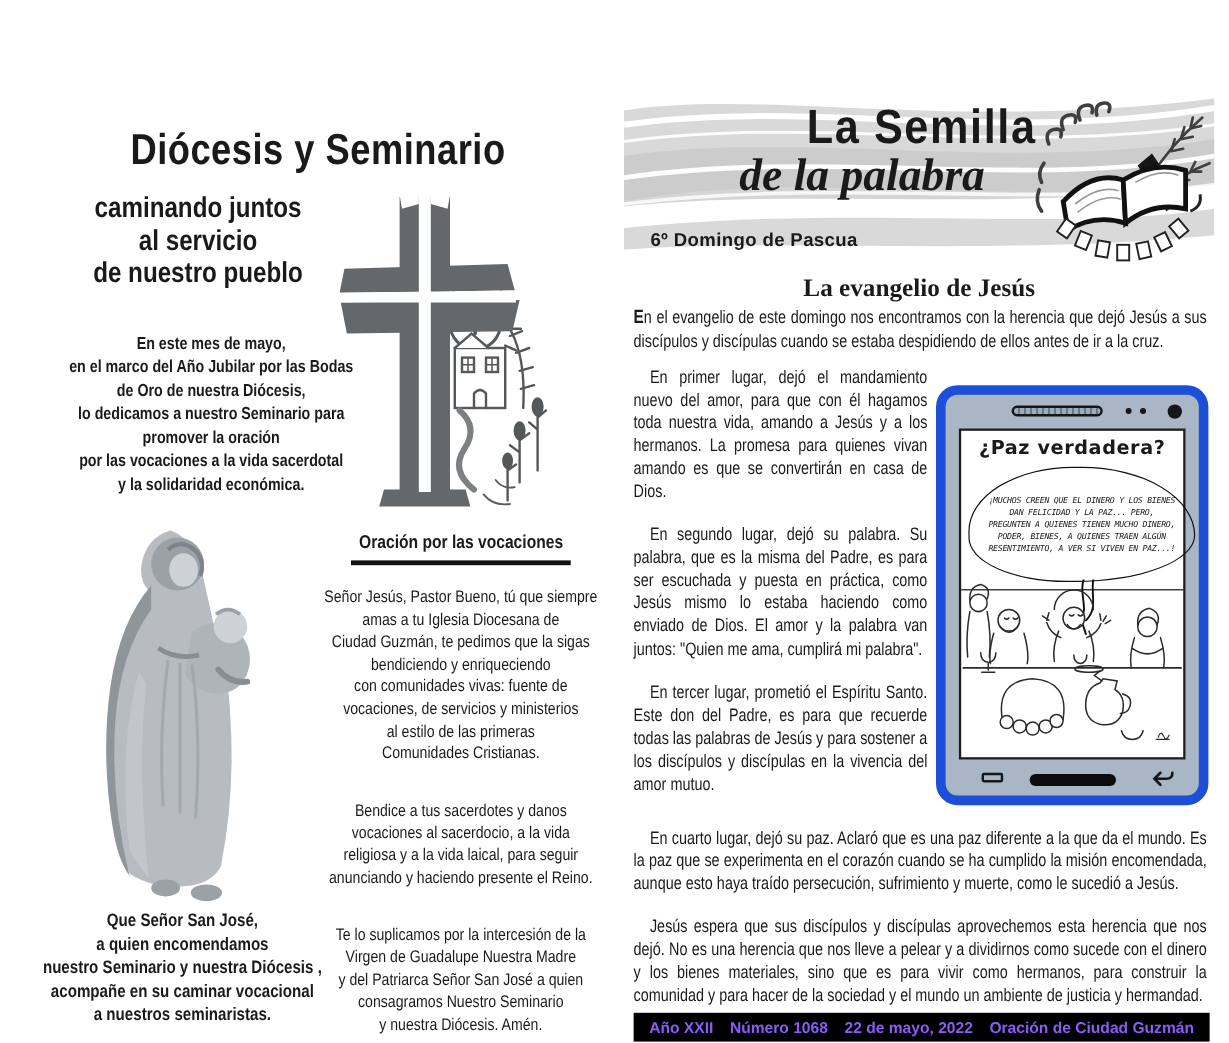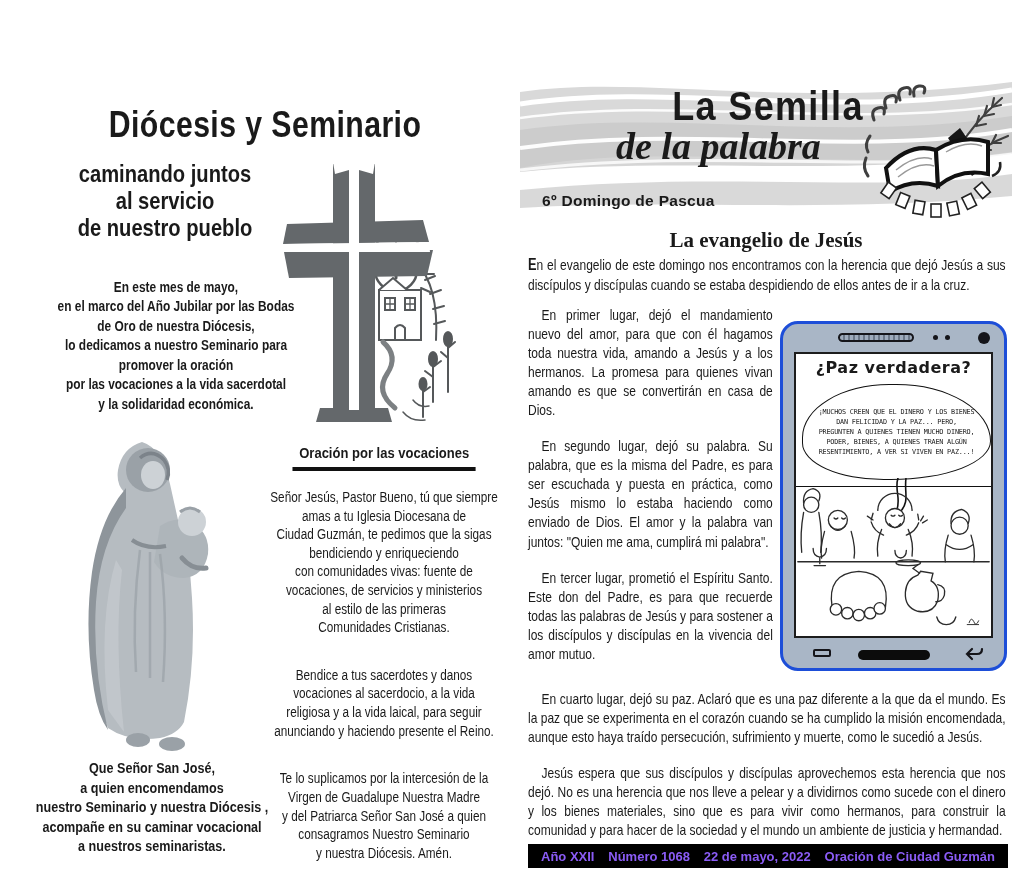--- a/index.html
+++ b/index.html
@@ -43,37 +43,37 @@
   .art-title{left:0;top:184px;width:492px;text-align:center;
     font-family:"Liberation Serif",serif;font-weight:bold;font-size:21px;}
   .art-intro{left:8px;top:211px;width:597px;font-size:15px;line-height:1.27;text-align:justify;}
   .art-intro .lead{font-weight:bold;font-size:16px;}
   .art-col{left:8px;top:261px;width:306px;}
   .art-col p, .art-wide p{margin:0 0 17px 0;font-size:15px;line-height:1.27;
     text-align:justify;text-indent:17px;}
   .art-wide{left:8px;top:645px;width:597px;}
   
   .phone{left:260px;top:277px;width:227px;height:350px;background:#a9b6c6;
-    border:3px solid #1d4ed8;border-radius:18px;box-sizing:border-box;}
+    border:8px solid #1d4ed8;border-radius:18px;box-sizing:border-box;}
   .phone-screen{position:absolute;left:11px;right:11px;top:28px;bottom:30px;
     background:#fff;border:2px solid #1d1d1d;}
   .speaker{position:absolute;left:55px;top:9px;width:76px;height:9px;
     border:2px solid #15151a;border-radius:5px;background:repeating-linear-gradient(90deg,#9eabbc 0 3px,#6c7888 3px 5px);box-sizing:border-box;}
   .cam-dot{position:absolute;width:5px;height:5px;border-radius:50%;background:#15151a;top:11px;}
   .big-dot{position:absolute;width:12px;height:12px;border-radius:50%;background:#15151a;top:8px;right:14px;}
   .home-bar{position:absolute;bottom:8px;left:50%;transform:translateX(-50%);
     width:72px;height:10px;background:#0c0c0c;border-radius:6px;}
   .side-rect{position:absolute;bottom:11px;left:30px;width:18px;height:8px;
     border:2px solid #15151a;border-radius:2px;box-sizing:border-box;}
   .back-arrow{position:absolute;bottom:6px;right:20px;width:20px;height:15px;}
   .toon-title{position:absolute;left:0;top:4px;width:100%;text-align:center;
     font-family:"DejaVu Sans",sans-serif;font-weight:bold;font-size:16px;letter-spacing:.5px;}
   .bubble{position:absolute;left:6px;top:30px;width:189px;height:96px;box-sizing:border-box;
     border:1.6px solid #111;border-radius:48% 52% 55% 45% / 58% 62% 42% 40%;
-    display:flex;align-items:center;justify-content:center;padding:8px 15px;}
+    display:flex;align-items:center;justify-content:center;padding:8px 15px;font-style:italic;}
   .bubble span{font-family:"DejaVu Sans Mono",monospace;font-size:6.8px;line-height:1.48;
     text-align:center;letter-spacing:-.2px;}
   .bubble-tail{position:absolute;left:94px;top:124px;width:22px;height:46px;}
   .panel-divider{position:absolute;left:0;top:132px;width:100%;border-top:1.6px solid #111;}
   .supper{position:absolute;left:0;bottom:0;width:100%;height:156px;}
   
   .footer-bar{left:8px;top:800px;width:480px;height:24px;background:#000;color:#8b5cf6;
     display:flex;align-items:center;justify-content:space-between;box-sizing:border-box;
     padding:4px 13px;font-size:13px;font-weight:bold;}
   .web-line{left:8px;top:826px;width:480px;text-align:center;

